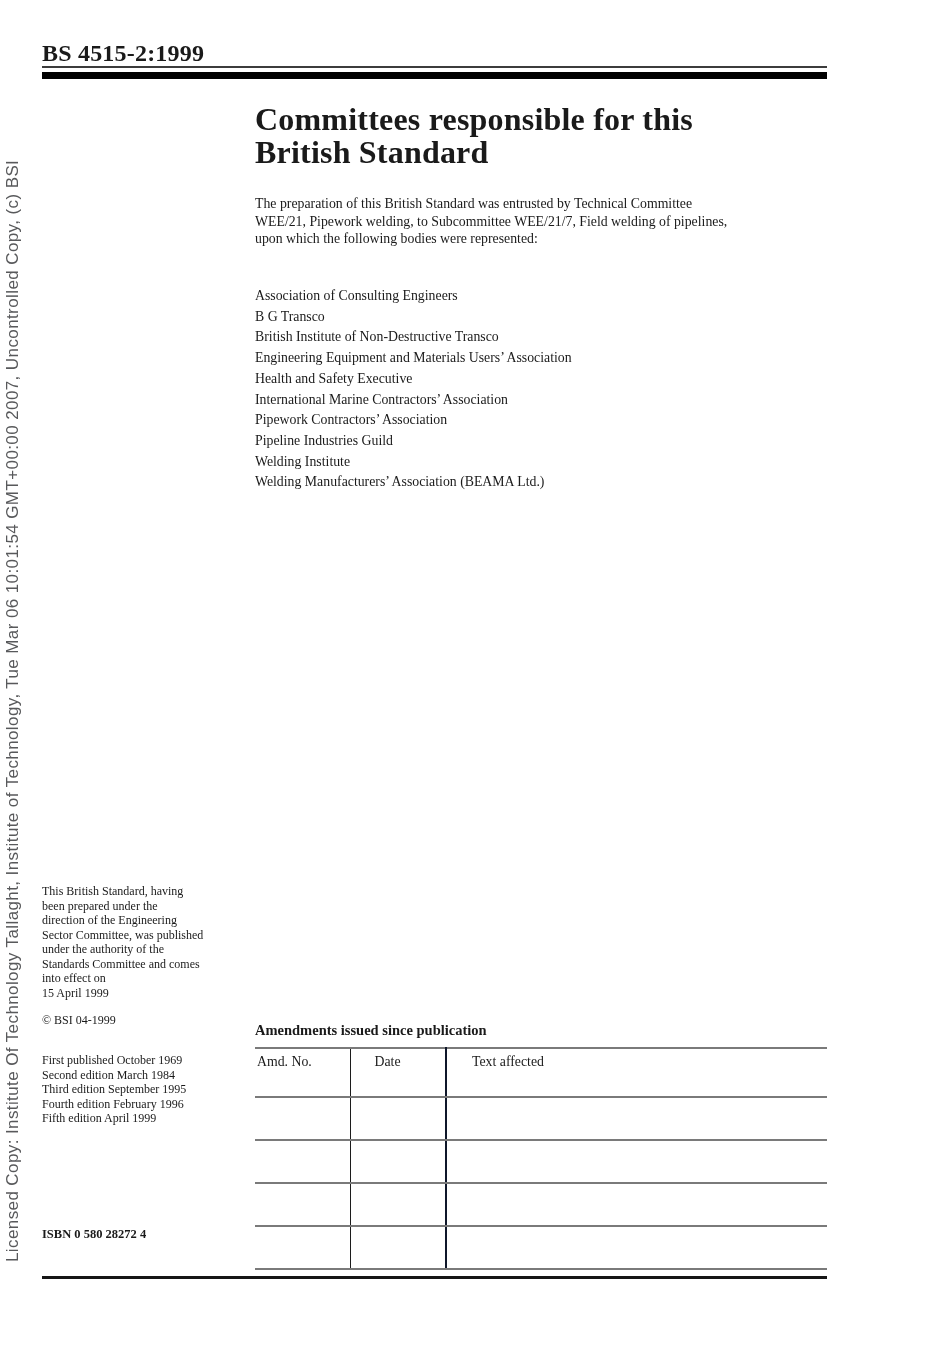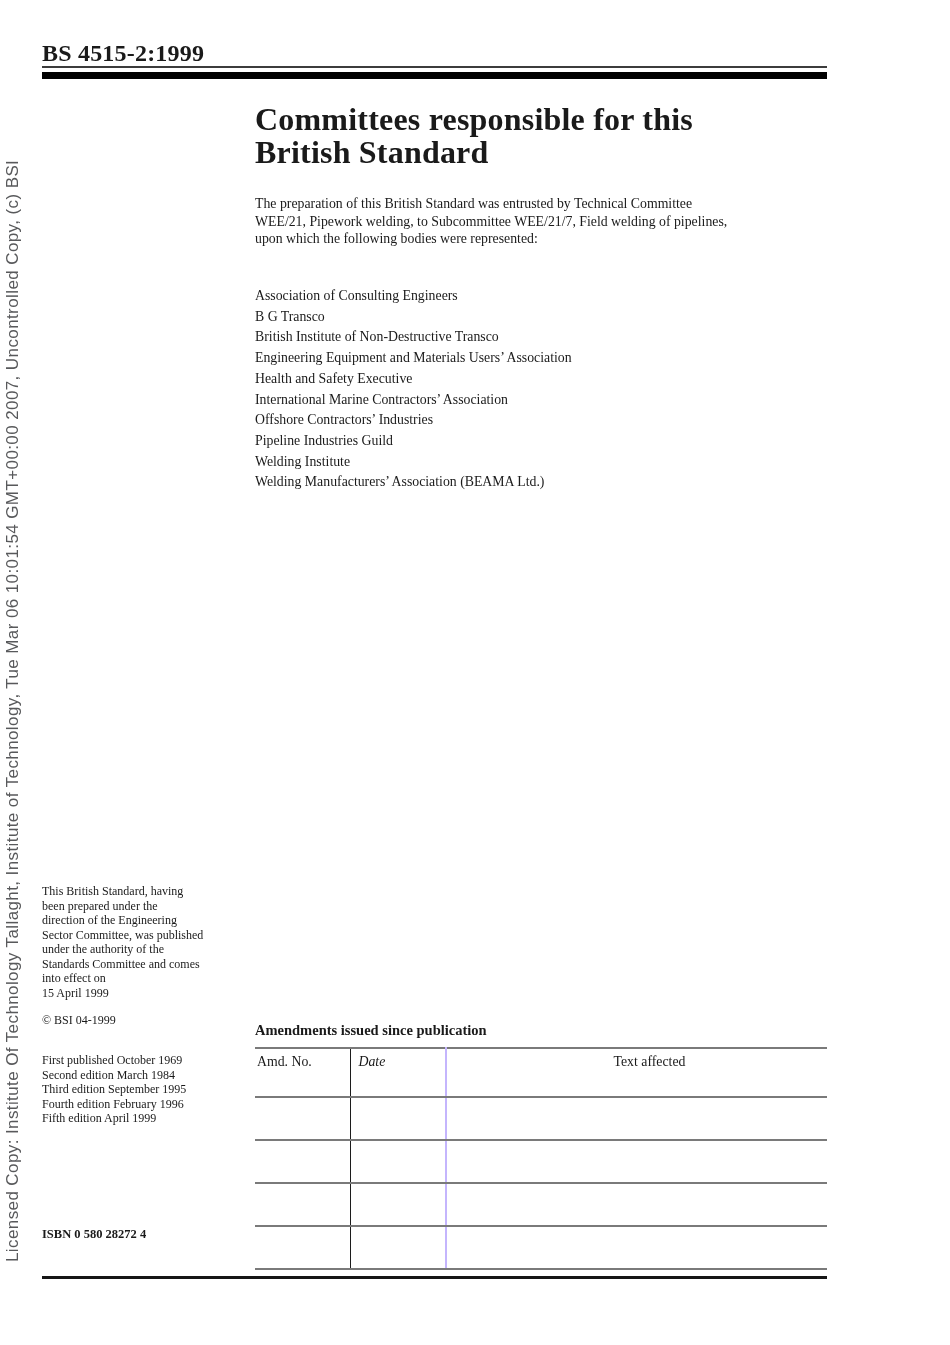--- a/index.html
+++ b/index.html
@@ -50,22 +50,22 @@
   .amend-table col.c2 { width:96px; }
   .amend-table col.c3 { width:381px; }
   .amend-table th, .amend-table td {
     border-top:2px solid #7a7a7a; border-bottom:2px solid #7a7a7a;
     padding:0; vertical-align:top; font-weight:normal; text-align:left;
     font-size:13.8px; font-family:"Liberation Serif", serif;
   }
   .amend-table th { height:42px; padding-top:5px; }
   .amend-table td { height:41px; }
   .amend-table .cell-1 { padding-left:2px; border-right:1px solid #1c1c1c; }
-  .amend-table .cell-2 { padding-left:8px; border-right:2px solid #c4b5fd;font-style:italic; }
-  .amend-table .cell-3 { padding-left:25px;text-align:center; }
+  .amend-table .cell-2 { padding-left:24px; border-right:2px solid #0f172a; }
+  .amend-table .cell-3 { padding-left:25px; }
   .bottom-rule { position:absolute; left:42px; top:1276px; width:785px; height:2.5px; background:#161616; }
 </style>
 </head>
 <body>
 
 <div class="page">
 
   <div class="vtext">Licensed Copy: Institute Of Technology Tallaght, Institute of Technology, Tue Mar 06 10:01:54 GMT+00:00 2007, Uncontrolled Copy, (c) BSI</div>
 
   <div class="doc-ref">BS 4515-2:1999</div>
@@ -80,21 +80,21 @@
 WEE/21, Pipework welding, to Subcommittee WEE/21/7, Field welding of pipelines,
 upon which the following bodies were represented:</div>
 
   <div class="bodies">
     <div class="body-item">Association of Consulting Engineers</div>
     <div class="body-item">B G Transco</div>
     <div class="body-item">British Institute of Non-Destructive Transco</div>
     <div class="body-item">Engineering Equipment and Materials Users’ Association</div>
     <div class="body-item">Health and Safety Executive</div>
     <div class="body-item">International Marine Contractors’ Association</div>
-    <div class="body-item">Offshore Contractors’ Industries</div>
+    <div class="body-item">Pipework Contractors’ Association</div>
     <div class="body-item">Pipeline Industries Guild</div>
     <div class="body-item">Welding Institute</div>
     <div class="body-item">Welding Manufacturers’ Association (BEAMA Ltd.)</div>
   </div>
 
   <div class="note note-publication">This British Standard, having
 been prepared under the
 direction of the Engineering
 Sector Committee, was published
 under the authority of the

